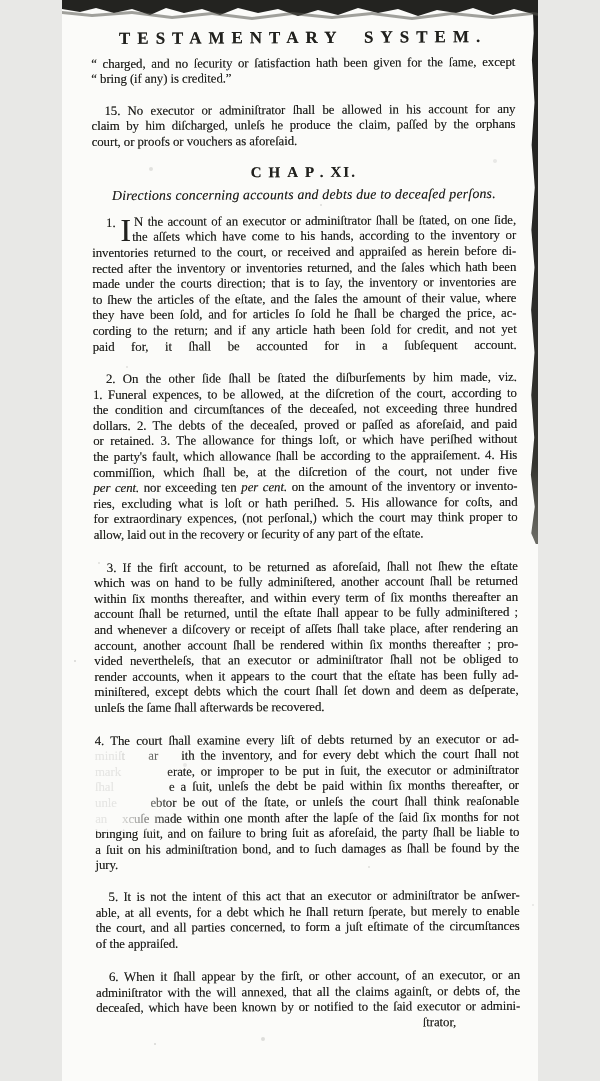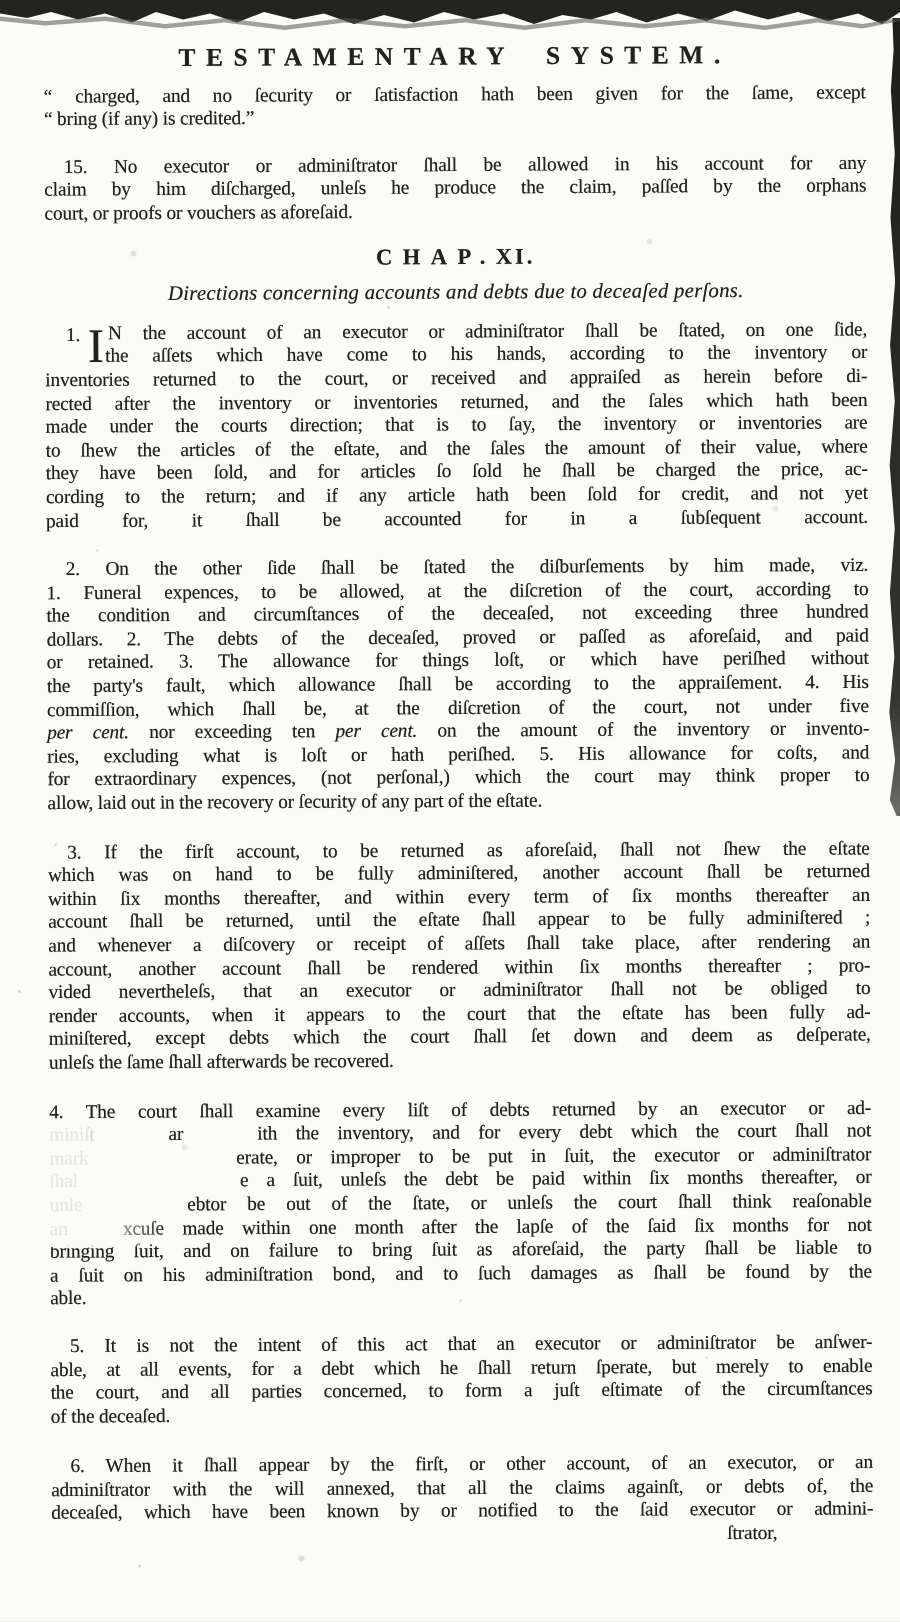--- a/index.html
+++ b/index.html
@@ -1,17 +1,17 @@
 <!DOCTYPE html>
 <html><head>
 <meta charset="utf-8">
 <style>
   html,body { margin:0; padding:0; background:#e8e8e6; }
   .page {
-    position:relative; width:600px; height:1081px; margin:0 auto;
+    position:relative; width:476px; height:1081px; margin:0 auto;
     background:#fbfbf9; overflow:hidden;
     font-family:"Liberation Serif","DejaVu Serif",serif;
     color:#21211e;
   }
   
   .torn-edge { position:absolute; top:0; left:0; width:600px; height:30px; z-index:5; }
   .gutter-bar {
     position:absolute; top:12px; right:-3px; width:13px; height:532px; z-index:4;
     background:linear-gradient(180deg,#1e1e1c 0%,#2b2b29 55%,#34342f 85%,#6a6a64 99%);
     clip-path:polygon(38% 0,100% 0,100% 100%,60% 100%,25% 98%,52% 93%,22% 87%,48% 80%,
@@ -148,28 +148,28 @@
     <div class="para p4 indent-first">
       <div class="ink-fade"></div>
     <div class="line"><span>4. The court ſhall examine every liſt of debts returned by an executor or ad-</span></div>
         <div class="line"><span>miniſt&nbsp;&nbsp;&nbsp;&nbsp;ar&nbsp;&nbsp;&nbsp;&nbsp;ith the inventory, and for every debt which the court ſhall not</span></div>
         <div class="line"><span>mark&nbsp;&nbsp;&nbsp;&nbsp;&nbsp;&nbsp;&nbsp;&nbsp;erate, or improper to be put in ſuit, the executor or adminiſtrator</span></div>
         <div class="line"><span>ſhal&nbsp;&nbsp;&nbsp;&nbsp;&nbsp;&nbsp;&nbsp;&nbsp;&nbsp;e a ſuit, unleſs the debt be paid within ſix months thereafter, or</span></div>
         <div class="line"><span>unle&nbsp;&nbsp;&nbsp;&nbsp;&nbsp;ebtor be out of the ſtate, or unleſs the court ſhall think reaſonable</span></div>
         <div class="line"><span>an&nbsp;&nbsp;&nbsp;xcuſe made within one month after the lapſe of the ſaid ſix months for not</span></div>
         <div class="line"><span>bringing ſuit, and on failure to bring ſuit as aforeſaid, the party ſhall be liable to</span></div>
         <div class="line"><span>a ſuit on his adminiſtration bond, and to ſuch damages as ſhall be found by the</span></div>
-        <div class="line"><span>able.</span></div>
+        <div class="line"><span>jury.</span></div>
       </div>
 
     <div class="para p5 indent-first">
         <div class="line"><span>5. It is not the intent of this act that an executor or adminiſtrator be anſwer-</span></div>
         <div class="line"><span>able, at all events, for a debt which he ſhall return ſperate, but merely to enable</span></div>
         <div class="line"><span>the court, and all parties concerned, to form a juſt eſtimate of the circumſtances</span></div>
-        <div class="line"><span>of the deceaſed.</span></div>
+        <div class="line"><span>of the appraiſed.</span></div>
       </div>
 
     <div class="para p6 indent-first justify-last">
         <div class="line"><span>6. When it ſhall appear by the firſt, or other account, of an executor, or an</span></div>
         <div class="line"><span>adminiſtrator with the will annexed, that all the claims againſt, or debts of, the</span></div>
         <div class="line"><span>deceaſed,  which  have  been known by or notified to the ſaid executor or admini-</span></div>
       </div>
 
     <div class="catchword">ſtrator,</div>
 

